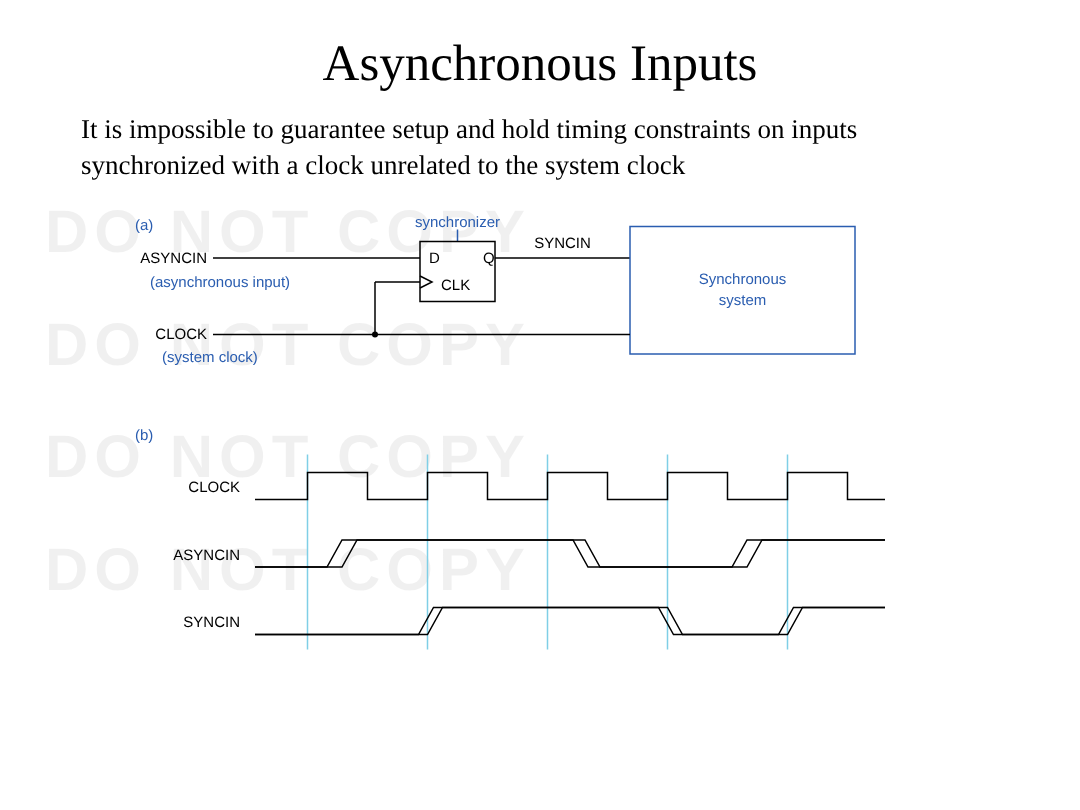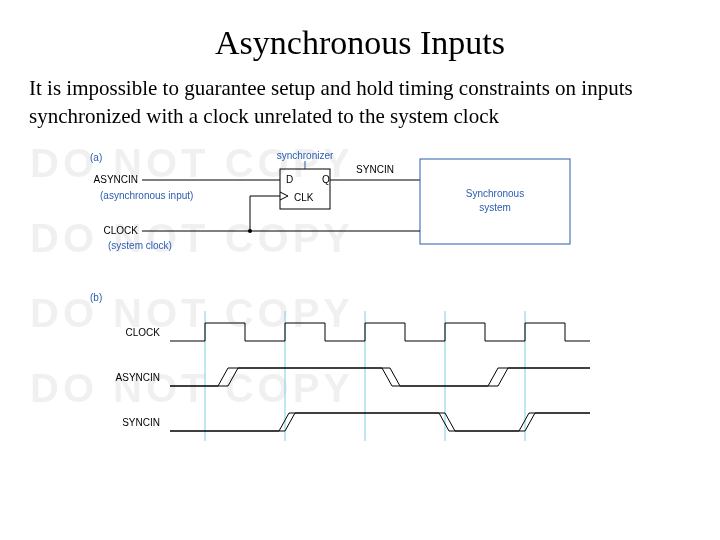--- a/index.html
+++ b/index.html
@@ -1,18 +1,18 @@
 <!DOCTYPE html>
 <html><head>
 <meta charset="utf-8">
 <style>
   html,body{margin:0;padding:0;background:#fff;font-family:"Times New Roman",serif;color:#000}
   .slide{width:720px;height:540px;position:relative;box-sizing:border-box}
   .title{font-size:34px;text-align:center;padding-top:24px;padding-bottom:12px}
-  .body{font-size:21px;line-height:1.35;padding:0 70px 10px 29px}
+  .body{font-size:18px;line-height:1.35;padding:0 70px 10px 54px}
   .figwrap{position:relative;width:560px;height:310px;margin-left:90px}
   .wm{position:absolute;font-family:Arial,Helvetica,sans-serif;font-weight:800;font-size:40px;letter-spacing:4px;color:rgba(0,0,0,0.06);white-space:nowrap}
   svg{position:absolute;left:0;top:0}
   svg text{font-family:Arial,Helvetica,sans-serif;font-size:10px;fill:#000}
   svg text.blue{fill:#2a5db0}
   svg line,svg polyline,svg rect{stroke:#000;fill:none;stroke-width:1}
   svg .blue-stroke{stroke:#2a5db0}
   svg .cyan{stroke:#7fcfe6;stroke-width:1}
 </style>
 </head>

